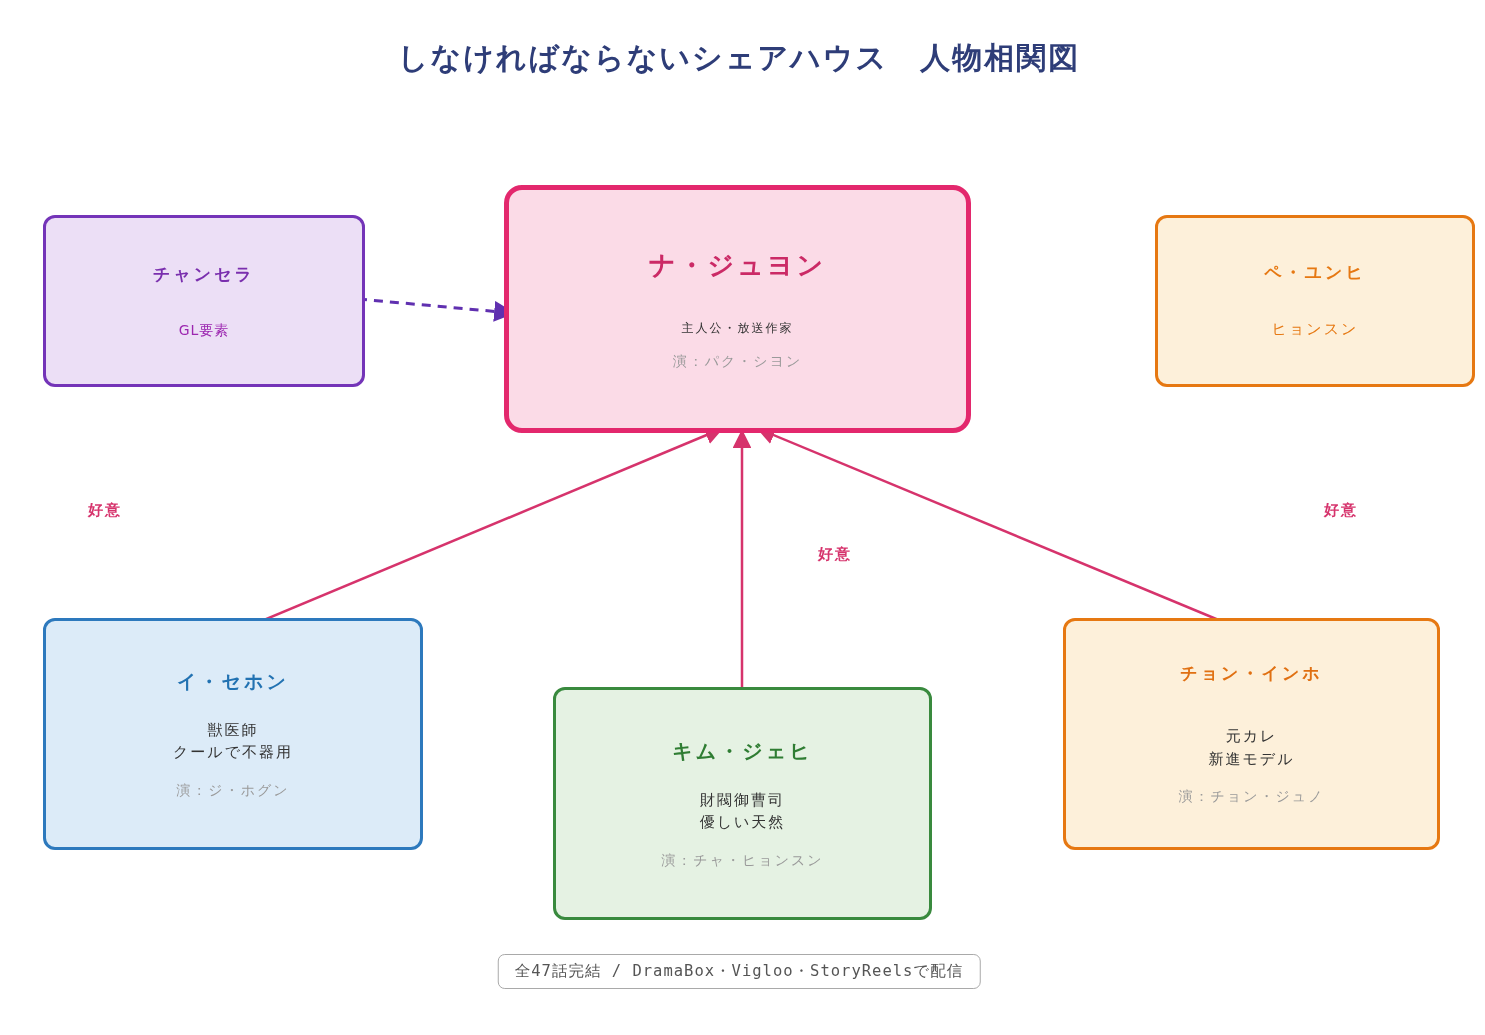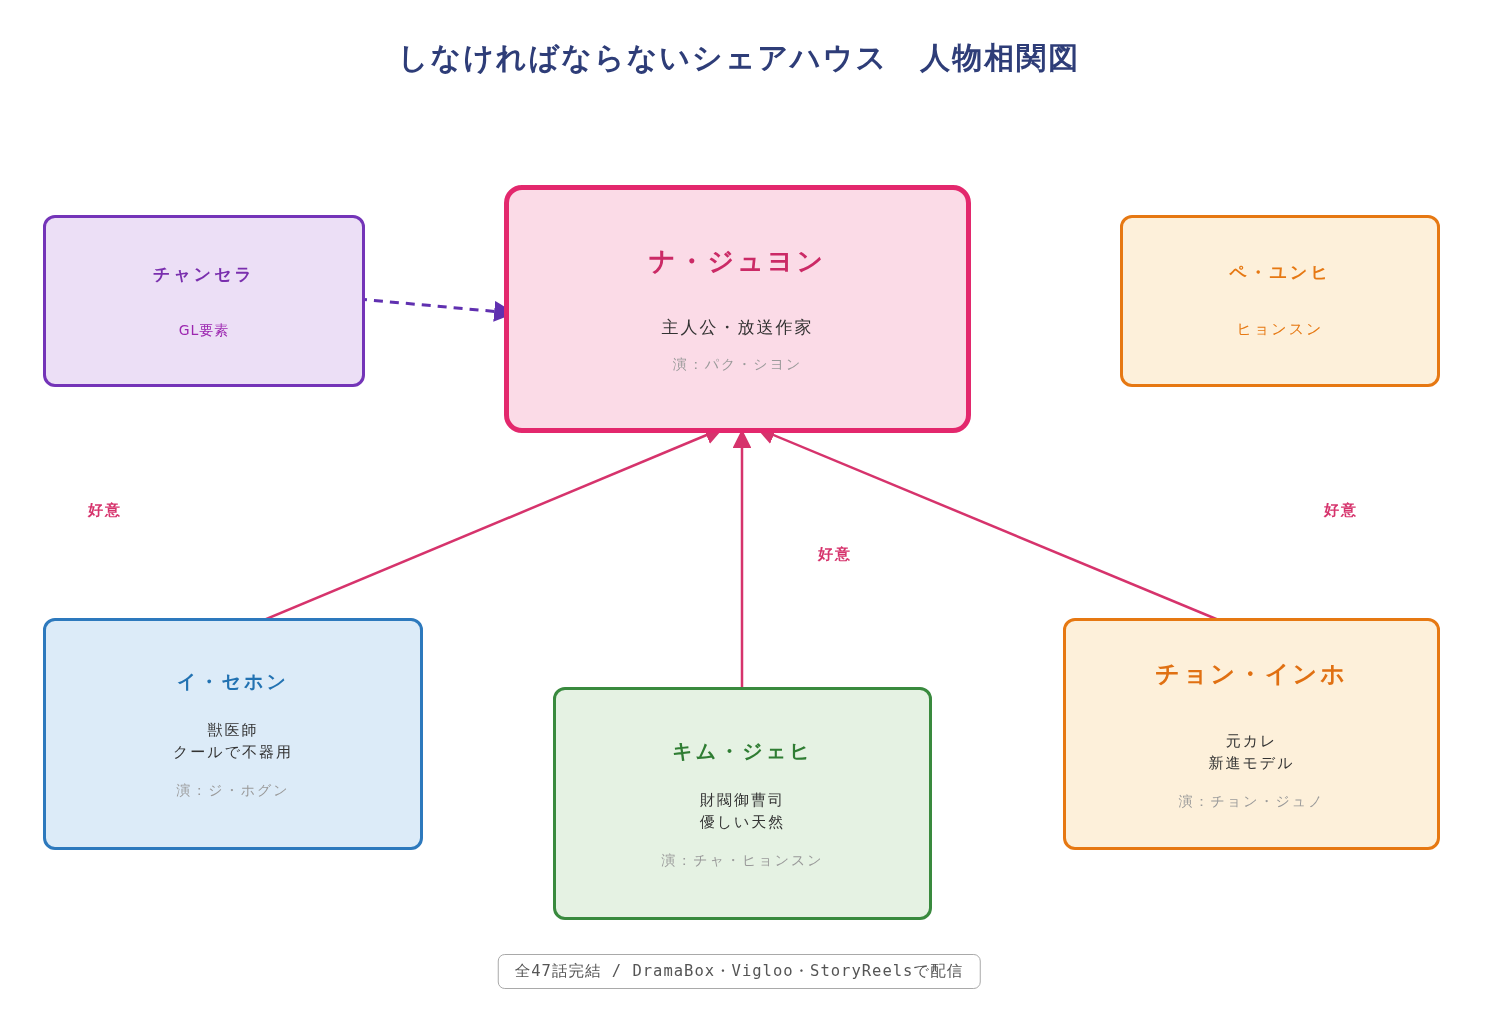--- a/index.html
+++ b/index.html
@@ -25,31 +25,31 @@
   }
   .node .name{font-weight:bold;letter-spacing:3px;}
   .node .role{color:#333333;white-space:pre-line;line-height:1.5;letter-spacing:2px;}
   .node .cast{color:#9a9a9a;font-size:14px;letter-spacing:2px;}
 
   .node-main{
     left:504px;top:185px;width:467px;height:248px;
     background:#fbdbe7;border:5px solid #e3286d;border-radius:18px;
   }
   .node-main .name{font-size:26px;color:#cb2a66;margin-bottom:36px;}
-  .node-main .role{font-size:17px;margin-bottom:16px;}
+  .node-main .role{font-size:12px;margin-bottom:16px;}
 
   .node-chansera{
     left:43px;top:215px;width:322px;height:172px;
     background:#ecdff6;border:3px solid #7434b8;border-radius:12px;
   }
   .node-chansera .name{font-size:17px;color:#7a2fae;margin-bottom:36px;}
   .node-chansera .note{font-size:14px;color:#9c27b0;letter-spacing:1px;}
 
   .node-yunhi{
-    left:1120px;top:215px;width:320px;height:172px;
+    left:1155px;top:215px;width:320px;height:172px;
     background:#fdf0da;border:3px solid #e67812;border-radius:12px;
   }
   .node-yunhi .name{font-size:17px;color:#e67812;margin-bottom:34px;}
   .node-yunhi .role{font-size:15px;color:#e67812;}
 
   .node-sehon{
     left:43px;top:618px;width:380px;height:232px;
     background:#dcebf8;border:3px solid #2d79bd;border-radius:12px;
   }
   .node-sehon .name{font-size:19px;color:#2272b2;margin-bottom:24px;}
@@ -59,21 +59,21 @@
     left:553px;top:687px;width:379px;height:233px;
     background:#e5f2e3;border:3px solid #398a3e;border-radius:12px;
   }
   .node-jehi .name{font-size:20px;color:#2f7d33;margin-bottom:24px;}
   .node-jehi .role{font-size:15px;margin-bottom:18px;text-align:center;}
 
   .node-inho{
     left:1063px;top:618px;width:377px;height:232px;
     background:#fdf0da;border:3px solid #e67812;border-radius:12px;
   }
-  .node-inho .name{font-size:24px;color:#e07012;margin-bottom:40px;}
+  .node-inho .name{font-size:17px;color:#e07012;margin-bottom:40px;}
   .node-inho .role{font-size:15px;margin-bottom:18px;}
 
   .edge-label{
     position:absolute;
     font-size:15px;font-weight:bold;color:#d6336c;letter-spacing:2px;
   }
   .lbl-left{left:88px;top:501px;}
   .lbl-mid{left:818px;top:545px;}
   .lbl-right{left:1324px;top:501px;}
 

